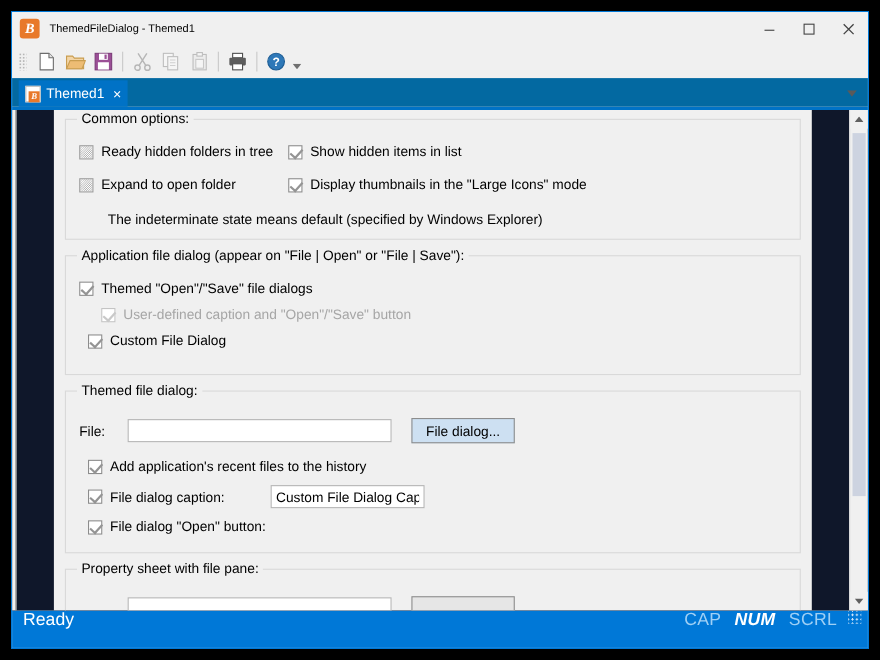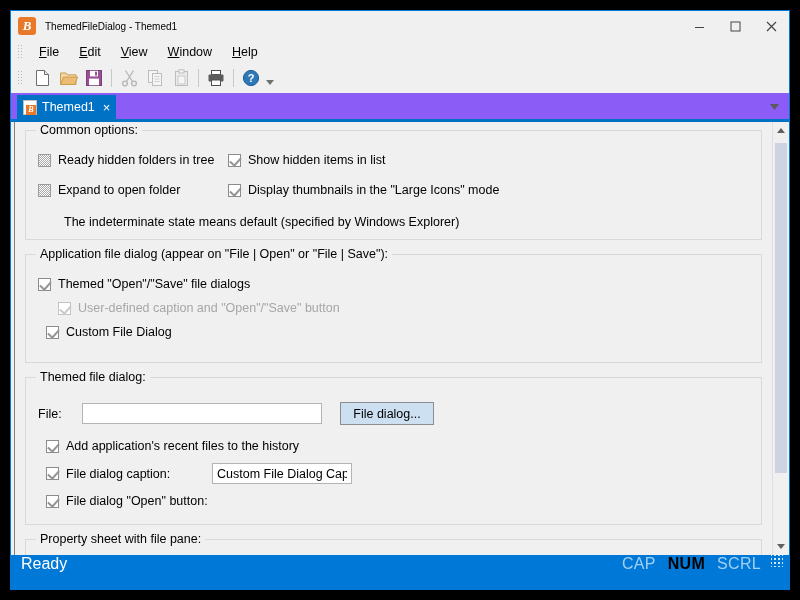--- a/index.html
+++ b/index.html
@@ -110,21 +110,21 @@
   }
   .tb-caret {
     width: 12px; height: 26px;
     display:flex; align-items:flex-end; justify-content:center;
     padding-bottom: 6px;
   }
 
   
   .tabstrip {
     height: 26px;
-    background: #8b5cf6;
+    background: #0369a1;
     display: flex;
     align-items: flex-end;
     position: relative;
     flex: 0 0 auto;
   }
   .tab {
     margin-left: 6px;
     height: 24px;
     background: #0072c6;
     color: #ffffff;
@@ -174,20 +174,21 @@
     flex: 0 0 auto;
   }
 
   
   .client {
     flex: 1 1 auto;
     position: relative;
     background: #0f172a;
     display: flex;
     overflow: hidden;
+    gap: 34px;
   }
   .splitter-left {
     width: 4px;
     background: #f0f0f0;
     border-right: 1px solid #828282;
     flex: 0 0 auto;
   }
   .page {
     flex: 1 1 auto;
     position: relative;
@@ -343,22 +344,23 @@
     flex: 0 0 auto;
     font-size: 16px;
   }
   .sb-ready { flex: 1 1 auto; }
   .sb-ind {
     margin-left: 12px;
     color: #9fd0f5;
     letter-spacing: .3px;
   }
   .sb-ind.active {
-    color: #000000;
+    color: #ffffff;
     font-weight: bold;
+    font-style: italic;
   }
   .sb-grip {
     width: 12px; height: 12px;
     margin-left: 10px;
     background-image: radial-gradient(#cfe6fb 0.9px, transparent 1px);
     background-size: 4px 4px;
     background-position: 2px 2px;
   }
 </style>
 </head>
@@ -381,28 +383,20 @@
         </svg>
       </div>
       <div class="win-btn">
         <svg class="glyph-close" width="11" height="11" viewBox="0 0 11 11">
           <path d="M1 1 L10 10 M10 1 L1 10" stroke="#444" stroke-width="1.2" fill="none"></path>
         </svg>
       </div>
     </div>
   </div>
 
-  <div class="menubar">
-    <div class="grip-dots"></div>
-    <div class="menu-item"><u>F</u><span>ile</span></div>
-    <div class="menu-item"><u>E</u><span>dit</span></div>
-    <div class="menu-item"><u>V</u><span>iew</span></div>
-    <div class="menu-item"><u>W</u><span>indow</span></div>
-    <div class="menu-item"><u>H</u><span>elp</span></div>
-  </div>
 
   <div class="toolbar">
     <div class="grip-dots"></div>
 
     <div class="tb-btn">
       <svg width="17" height="18" viewBox="0 0 17 18">
         <path d="M2.5 1.5 h8 l4 4 v11 h-12 z" fill="#ffffff" stroke="#6d6d6d" stroke-width="1"></path>
         <path d="M10.5 1.5 v4 h4" fill="#e4e4e4" stroke="#6d6d6d" stroke-width="1"></path>
       </svg>
     </div>

